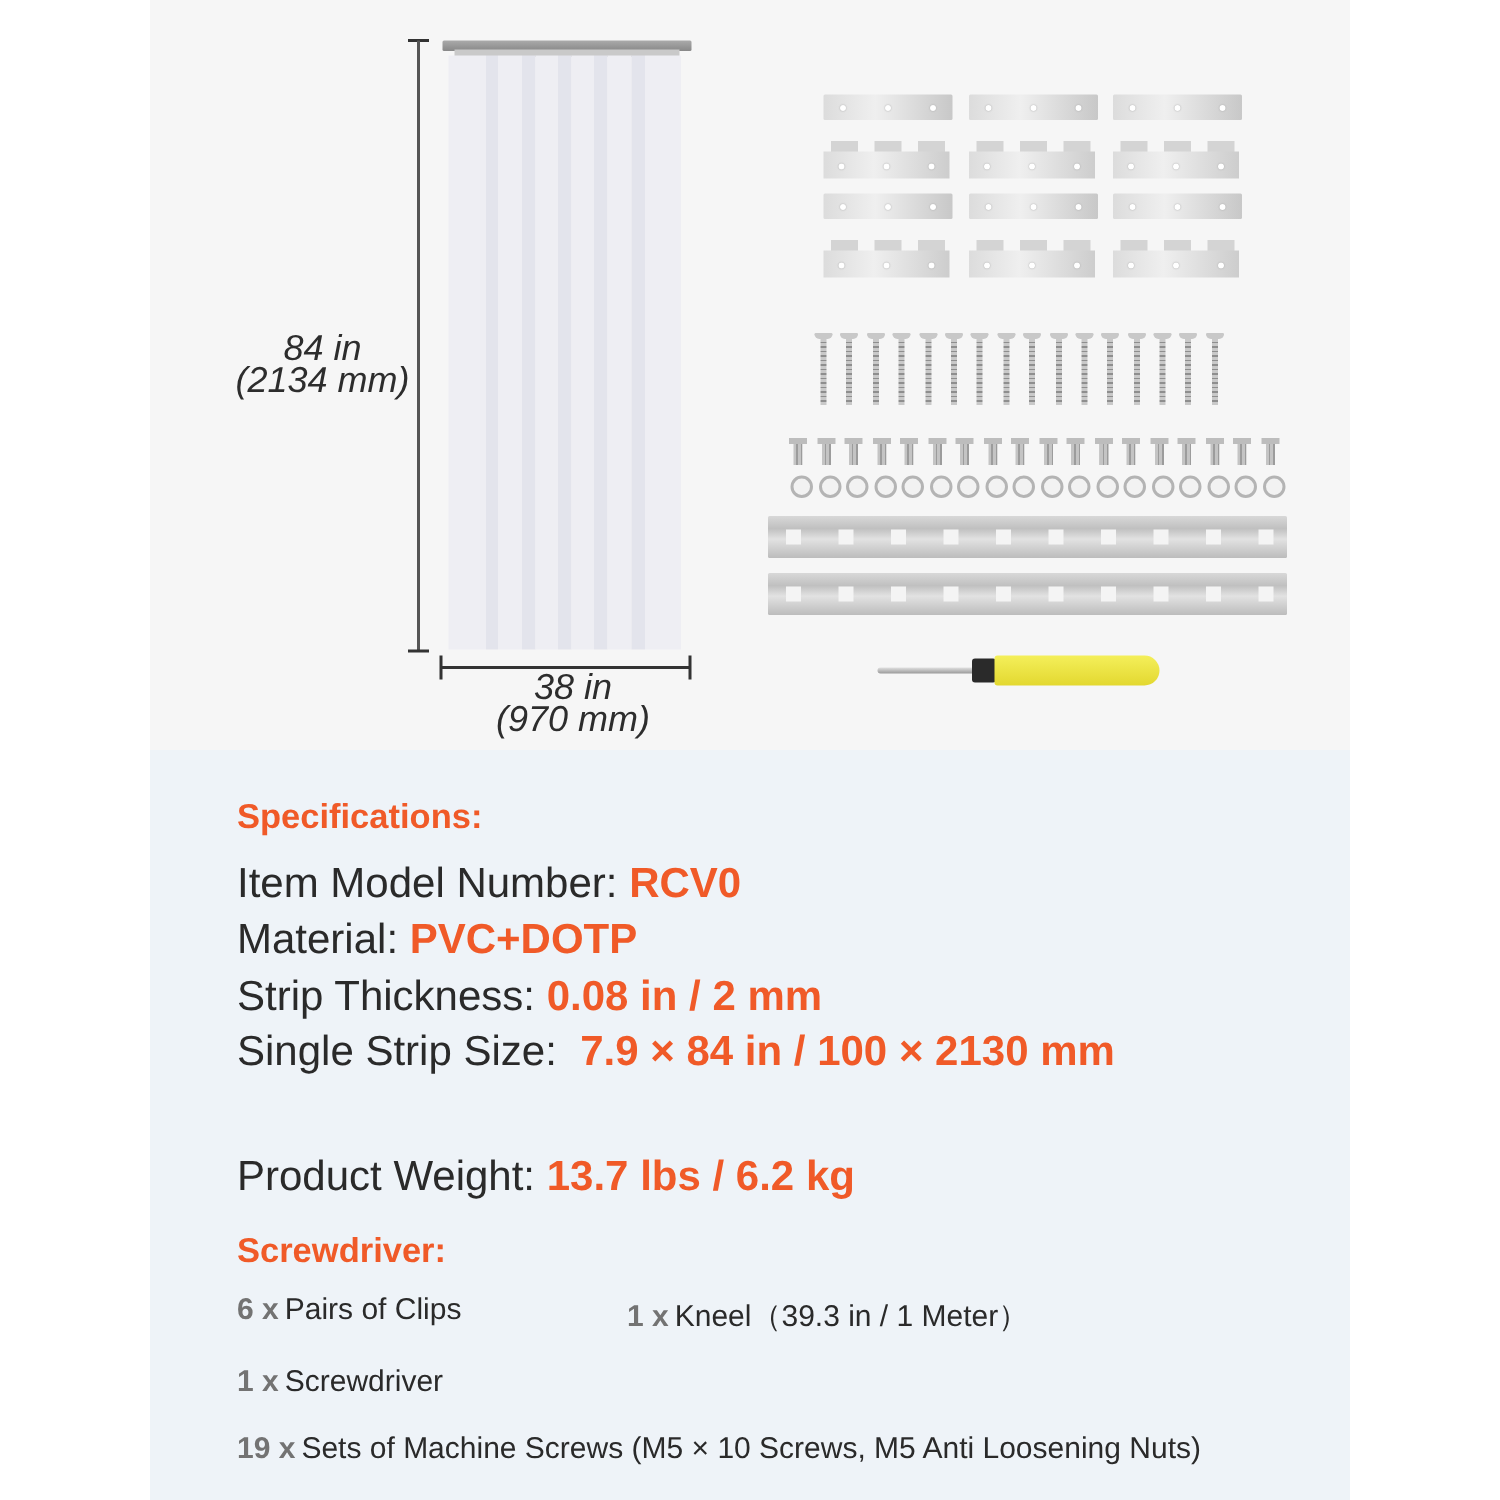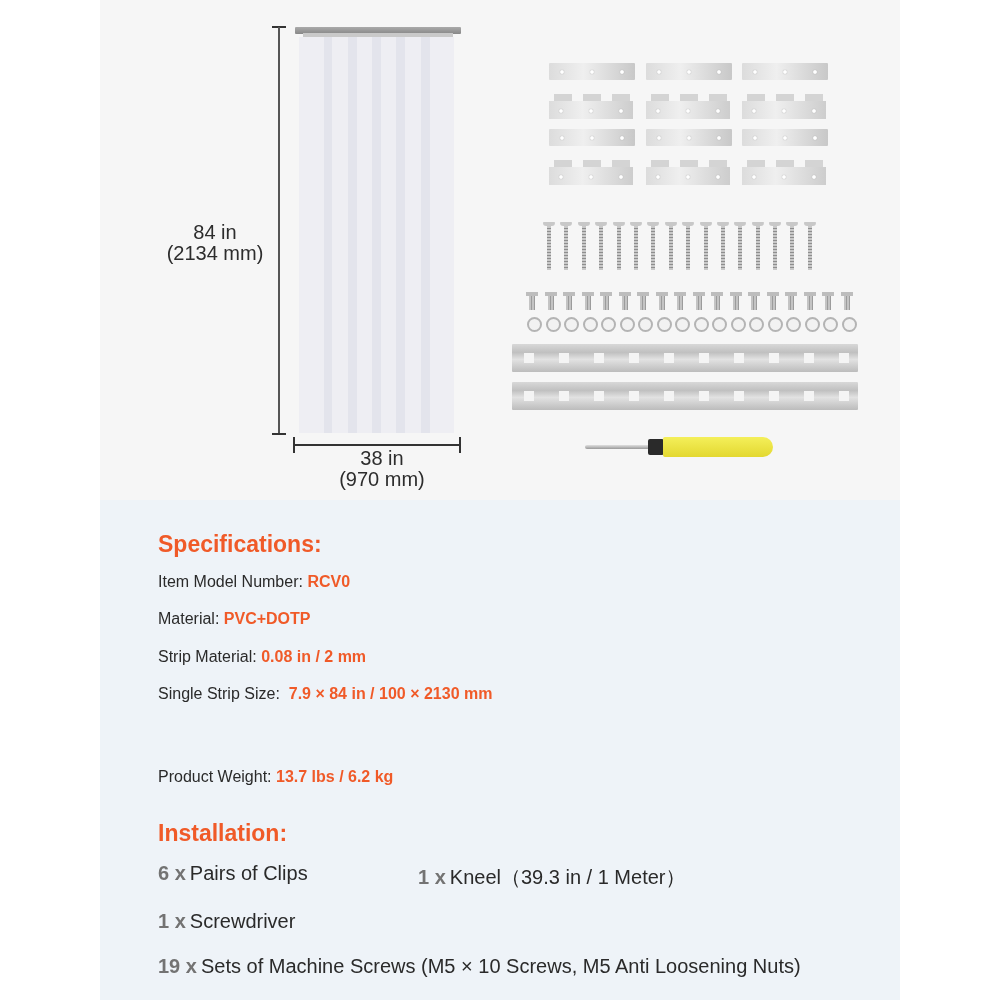--- a/index.html
+++ b/index.html
@@ -7,21 +7,21 @@
   body { font-family: "Liberation Sans", "DejaVu Sans", sans-serif; color: #2b2b2b; position: relative; }
   .panel { position: absolute; left: 100px; top: 0; width: 800px; height: 1000px; }
   .top { position: absolute; left: 0; top: 0; width: 800px; height: 500px; background: #f6f6f6; }
   .bottom { position: absolute; left: 0; top: 500px; width: 800px; height: 500px; background: #eef3f8; }
 
   
   .vline { position: absolute; left: 178px; top: 27px; width: 2px; height: 407px; background: #555; }
   .vtick { position: absolute; left: 172px; width: 14px; height: 2px; background: #333; }
   .hline { position: absolute; left: 194px; top: 444px; width: 166px; height: 2px; background: #333; }
   .htick { position: absolute; top: 437px; width: 2px; height: 16px; background: #333; }
-  .dim-label { position: absolute; font-size: 20px; line-height: 21px; text-align: center; color: #2d2d2d; }
+  .dim-label { position: absolute; font-size: 24px; line-height: 21px; text-align: center; color: #2d2d2d; font-style: italic; }
 
   
   .rail { position: absolute; left: 195px; top: 27px; width: 166px; height: 7px; background: linear-gradient(#aaa,#888); border-radius: 1px; }
   .rail-clips { position: absolute; left: 203px; top: 33px; width: 150px; height: 5px; background: #c9c9c9; }
   .curtain { position: absolute; left: 199px; top: 37px; width: 155px; height: 396px; display: flex; }
   .strip { height: 100%; background: #eeeef3; }
   .strip.overlap { background: #e3e4ec; }
 
   
   .clip { position: absolute; width: 86px; height: 17px; background: linear-gradient(90deg,#dcdcdc,#efefef 40%,#c8c8c8); border-radius: 1px; }
@@ -46,21 +46,21 @@
   .kneel { position: absolute; left: 412px; width: 346px; height: 28px; background: linear-gradient(#d8d8d8,#c0c0c0 30%,#e2e2e2 55%,#bcbcbc); border-radius: 1px; }
   .kneel .slot { position: absolute; top: 9px; width: 10px; height: 10px; background: #f4f4f4; }
 
   
   .sd-shaft { position: absolute; left: 485px; top: 445px; width: 64px; height: 4px; background: linear-gradient(#e0e0e0,#9a9a9a); border-radius: 2px 0 0 2px; }
   .sd-collar { position: absolute; left: 548px; top: 439px; width: 16px; height: 16px; background: #2a2a2a; border-radius: 2px; }
   .sd-handle { position: absolute; left: 563px; top: 437px; width: 110px; height: 20px; background: linear-gradient(#f4ef5a,#e3d830); border-radius: 2px 10px 10px 2px; }
 
   
   .h2 { position: absolute; left: 58px; font-size: 23px; font-weight: bold; color: #f05a28; }
-  .spec { position: absolute; left: 58px; font-size: 16px; color: #2a2a2a; white-space: nowrap; }
+  .spec { position: absolute; left: 58px; font-size: 28px; color: #2a2a2a; white-space: nowrap; }
   .val { font-weight: bold; color: #f05a28; }
   .acc { position: absolute; font-size: 20px; color: #2a2a2a; white-space: nowrap; }
   .qty { font-weight: bold; color: #737373; margin-right: 4px; }
 </style>
 </head>
 <body>
 
 <div class="panel">
 
   <div class="top">
@@ -386,30 +386,30 @@
   <div class="bottom">
     <div class="h2" style="top:31px;">Specifications:</div>
 
     <div class="spec" style="top:73px;">
       <span>Item Model Number: </span><span class="val">RCV0</span>
     </div>
     <div class="spec" style="top:110px;">
       <span>Material: </span><span class="val">PVC+DOTP</span>
     </div>
     <div class="spec" style="top:148px;">
-      <span>Strip Material: </span><span class="val">0.08 in / 2 mm</span>
+      <span>Strip Thickness: </span><span class="val">0.08 in / 2 mm</span>
     </div>
     <div class="spec" style="top:185px;">
       <span style="white-space:pre">Single Strip Size:  </span><span class="val">7.9 × 84 in / 100 × 2130 mm</span>
     </div>
     <div class="spec" style="top:268px;">
       <span>Product Weight: </span><span class="val">13.7 lbs / 6.2 kg</span>
     </div>
 
-    <div class="h2" style="top:320px;">Installation:</div>
+    <div class="h2" style="top:320px;">Screwdriver:</div>
 
     <div class="acc" style="left:58px; top:362px;">
       <span class="qty">6 x</span><span>Pairs of Clips</span>
     </div>
     <div class="acc" style="left:318px; top:364px;">
       <span class="qty">1 x</span><span>Kneel（39.3 in / 1 Meter）</span>
     </div>
     <div class="acc" style="left:58px; top:410px;">
       <span class="qty">1 x</span><span>Screwdriver</span>
     </div>

